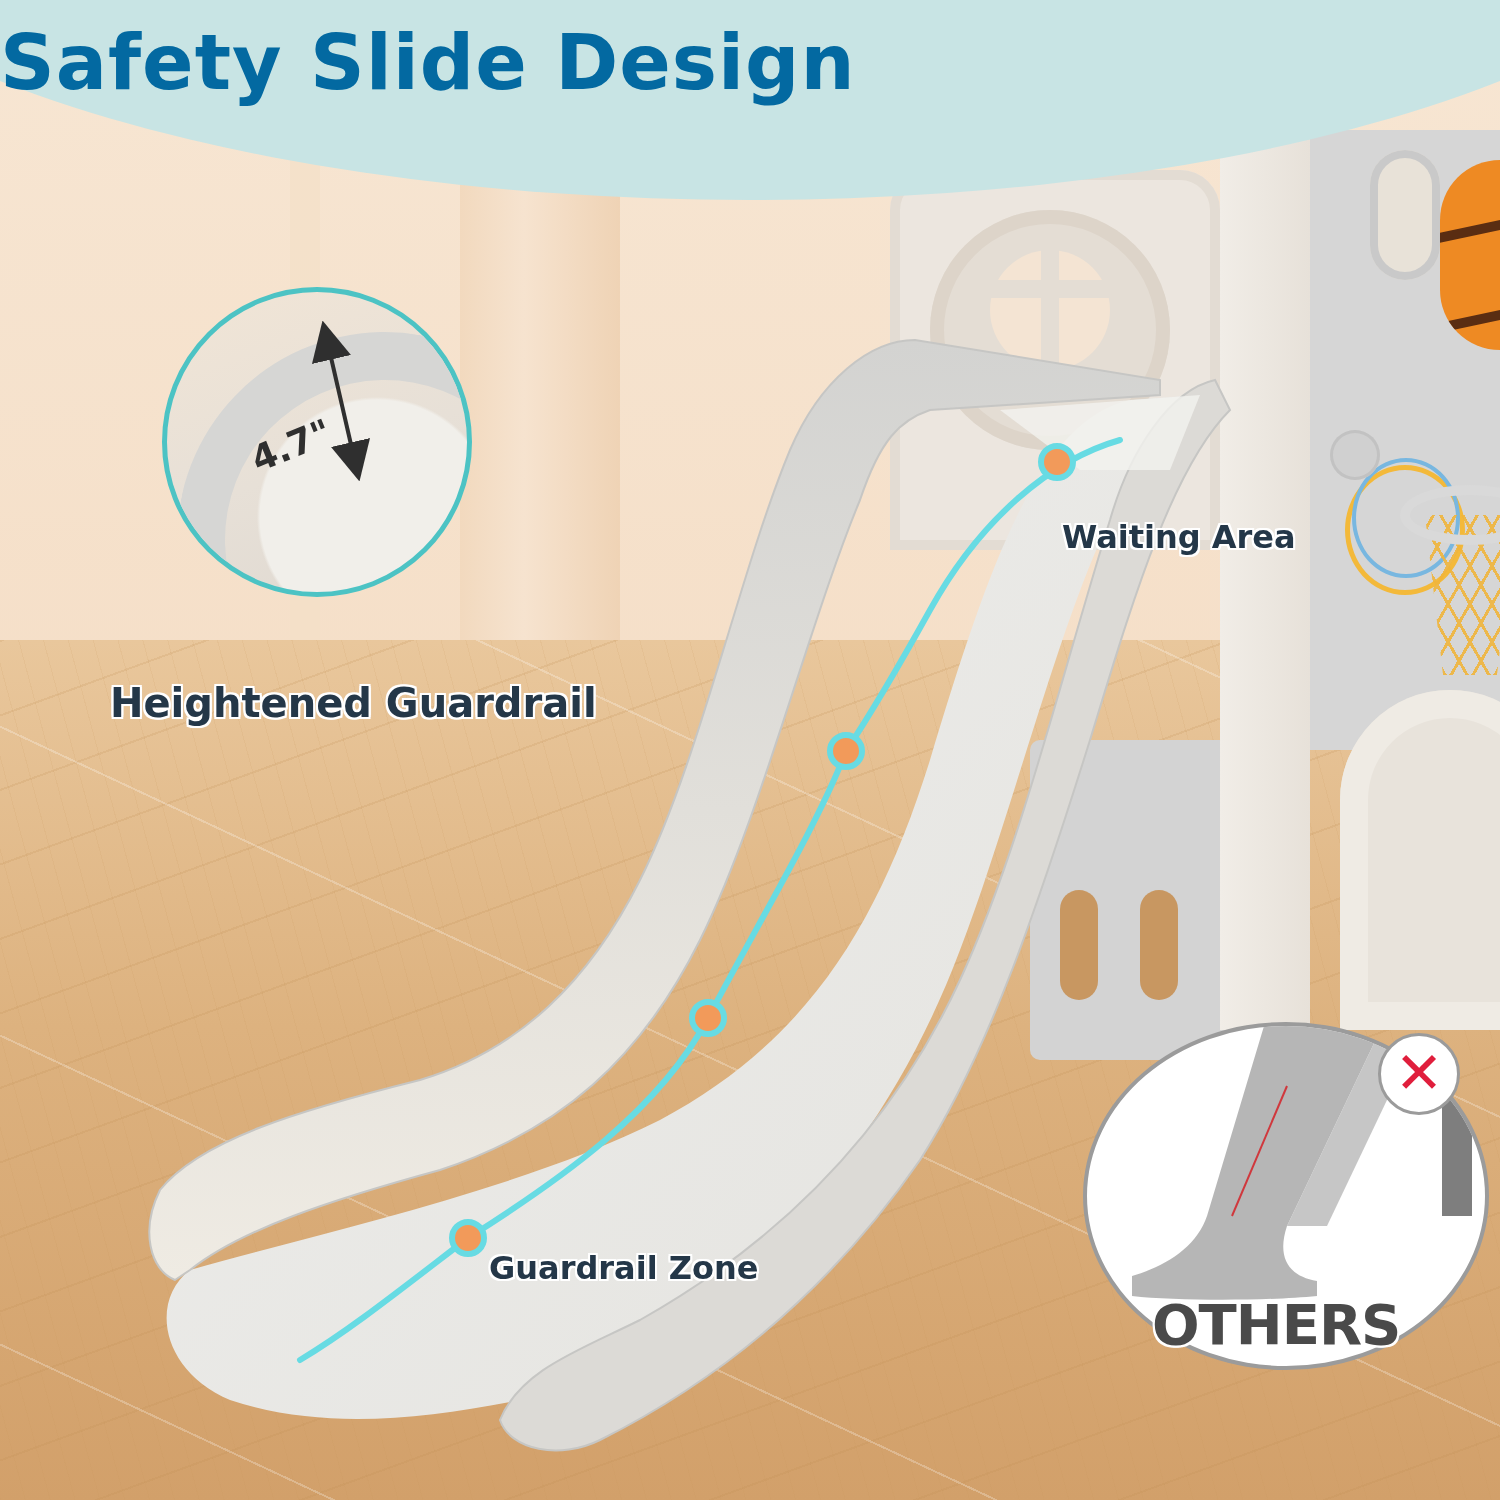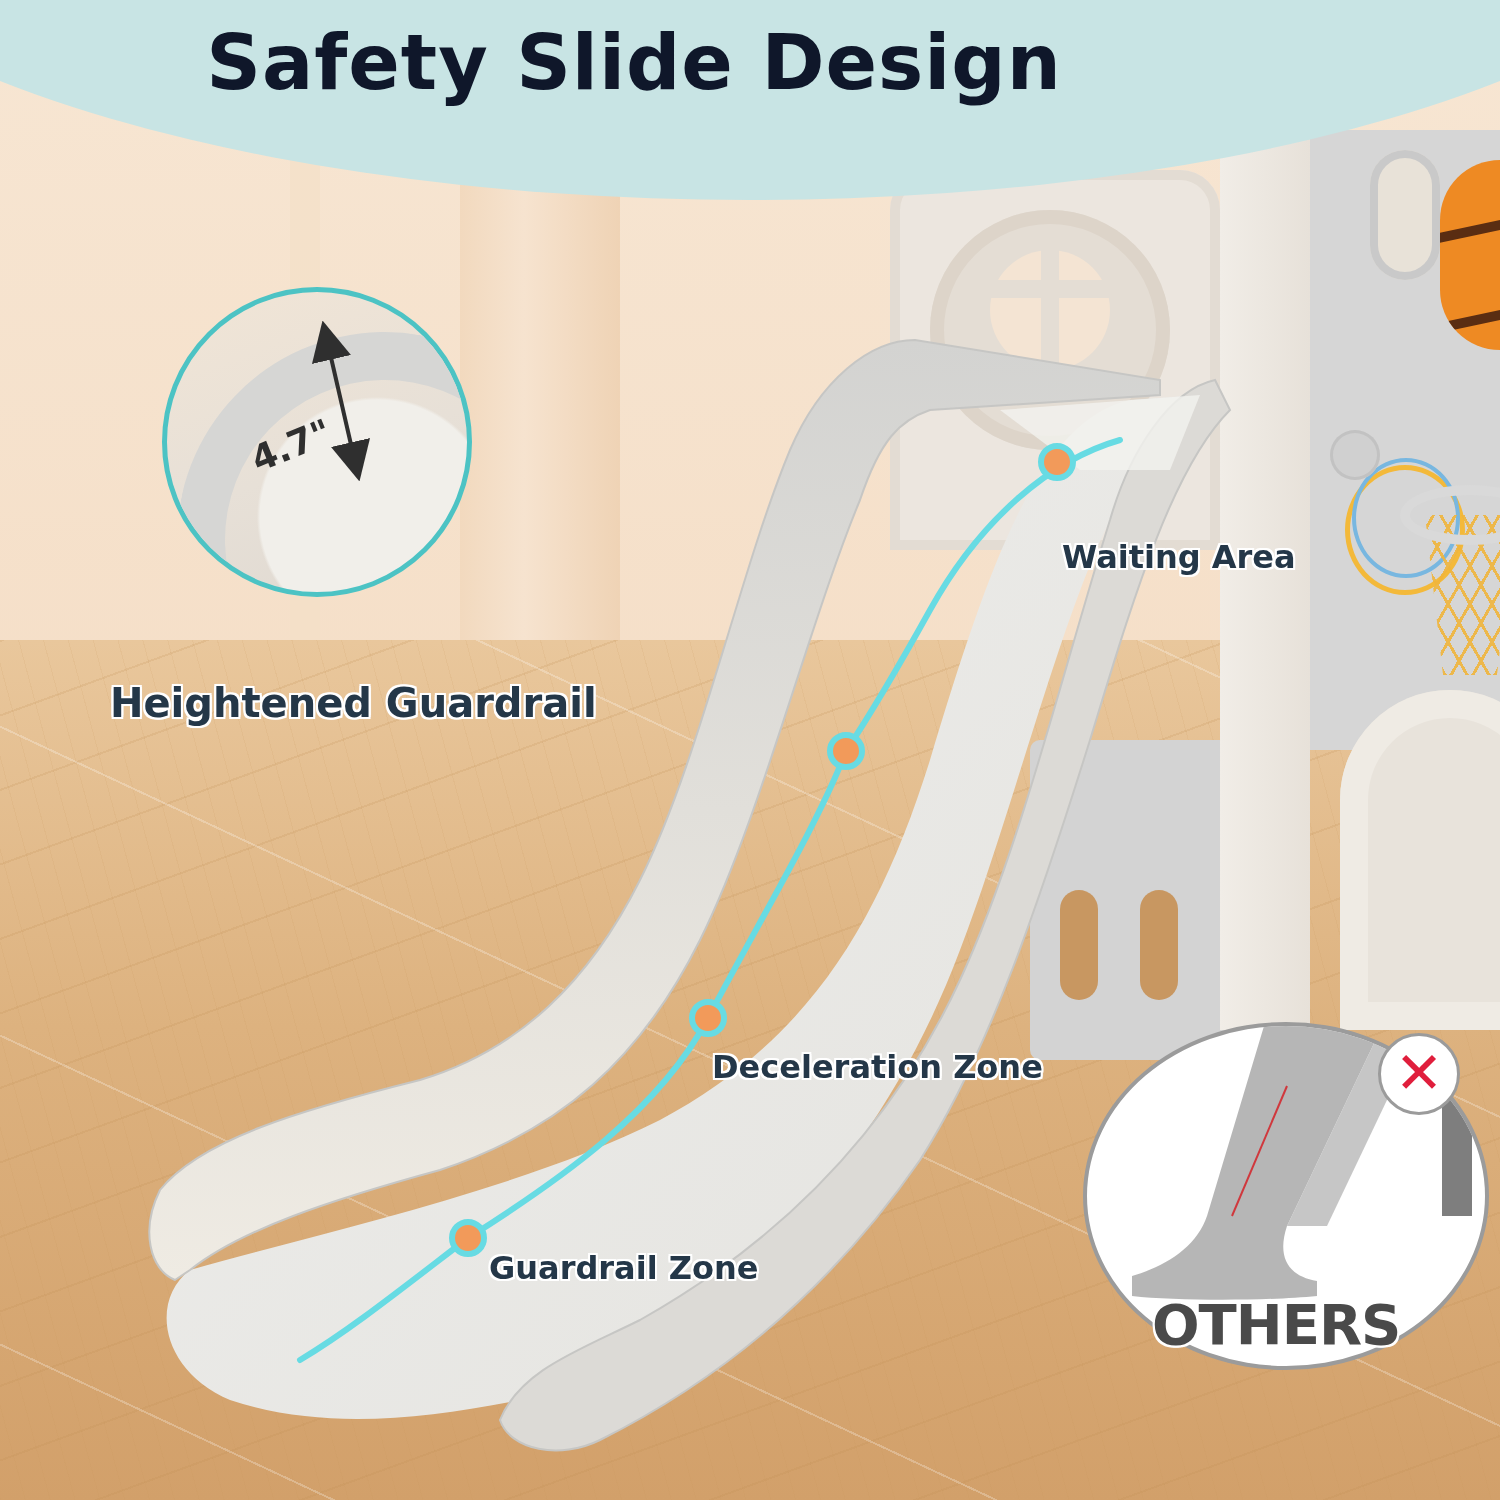--- a/index.html
+++ b/index.html
@@ -11,22 +11,22 @@
     .floor { position: absolute; left: 0; top: 640px; width: 1500px; height: 860px;
       background:
         repeating-linear-gradient(160deg, rgba(190,140,80,.18) 0 2px, transparent 2px 70px),
         repeating-linear-gradient(75deg, rgba(200,150,90,.12) 0 1px, transparent 1px 24px),
         linear-gradient(180deg, #e9c79c 0%, #ddb27f 45%, #d2a06a 100%); }
     .floor::after { content: ""; position: absolute; inset: 0;
       background: repeating-linear-gradient(25deg, transparent 0 140px, rgba(255,255,255,.25) 140px 142px, transparent 142px 280px); }
 
     .header-band { position: absolute; left: -260px; top: -520px; width: 2020px; height: 720px; border-radius: 50%;
       background: #c8e4e4; }
-    .title { position: absolute; left: 0; top: 18px; width: 1268px; text-align: center;
-      font-family: "DejaVu Sans", sans-serif; font-weight: bold; font-size: 76px; color: #0f172a; letter-spacing: 1px; }
+    .title { position: absolute; left: 0; top: 18px; width: 1268px; text-align: left;
+      font-family: "DejaVu Sans", sans-serif; font-weight: bold; font-size: 76px; color: #0369a1; letter-spacing: 1px; }
 
     
     .tower { position: absolute; left: 890px; top: 130px; width: 610px; height: 900px; }
     .tower-left { position: absolute; left: 0; top: 40px; width: 330px; height: 380px; background: #ece6df; border-radius: 40px 40px 0 0; box-shadow: inset 0 0 0 10px #e3dcd3; }
     .wheel { position: absolute; left: 40px; top: 40px; width: 240px; height: 240px; border-radius: 50%; background: #e4ddd4; box-shadow: inset 0 0 0 14px #ddd4c9; }
     .wheel-hole { position: absolute; left: 60px; top: 40px; width: 120px; height: 120px; border-radius: 50%; background: #f4e4d3; }
     .wheel-bar-v { position: absolute; left: 111px; top: 40px; width: 18px; height: 120px; background: #e4ddd4; }
     .wheel-bar-h { position: absolute; left: 60px; top: 70px; width: 120px; height: 18px; background: #e4ddd4; }
     .tower-mid { position: absolute; left: 330px; top: 0; width: 90px; height: 900px; background: linear-gradient(90deg, #f1ede7, #e7e1d9); }
     .tower-right { position: absolute; left: 420px; top: 0; width: 190px; height: 620px; background: #d6d6d6; }
@@ -138,22 +138,21 @@
     </svg>
   </div>
   <div class="dimension-text">4.7"</div>
   <div class="label guardrail-label" style="left:110px; top:664px;">Heightened Guardrail</div>
 
   <div class="dot" style="left:1057px; top:462px;"></div>
   <div class="dot" style="left:846px; top:751px;"></div>
   <div class="dot" style="left:708px; top:1018px;"></div>
   <div class="dot" style="left:468px; top:1238px;"></div>
 
-  <div class="label zone-label" style="left:1062px; top:518px;margin-top:20px;">Waiting Area</div>
-  <div class="label zone-label" style="left:712px; top:1048px;">Deceleration Zone</div>
+  <div class="label zone-label" style="left:1062px; top:518px;">Waiting Area</div>
   <div class="label zone-label" style="left:489px; top:1249px;">Guardrail Zone</div>
 
   <div class="others-circle">
     <svg width="398" height="340">
       <path d="M180 -10 L300 -10 L200 200 C190 230 200 250 230 255 L230 270 C180 275 90 275 45 270 L45 250 C80 240 110 220 120 190 Z" fill="#a9a9a9" opacity=".85"></path>
       <path d="M200 60 L145 190" stroke="#d0383d" stroke-width="2"></path>
       <path d="M300 -10 L340 -10 L240 200 L200 200 Z" fill="#b8b8b8" opacity=".8"></path>
       <rect x="355" y="70" width="30" height="120" fill="#7e7e7e"></rect>
     </svg>
   </div>

